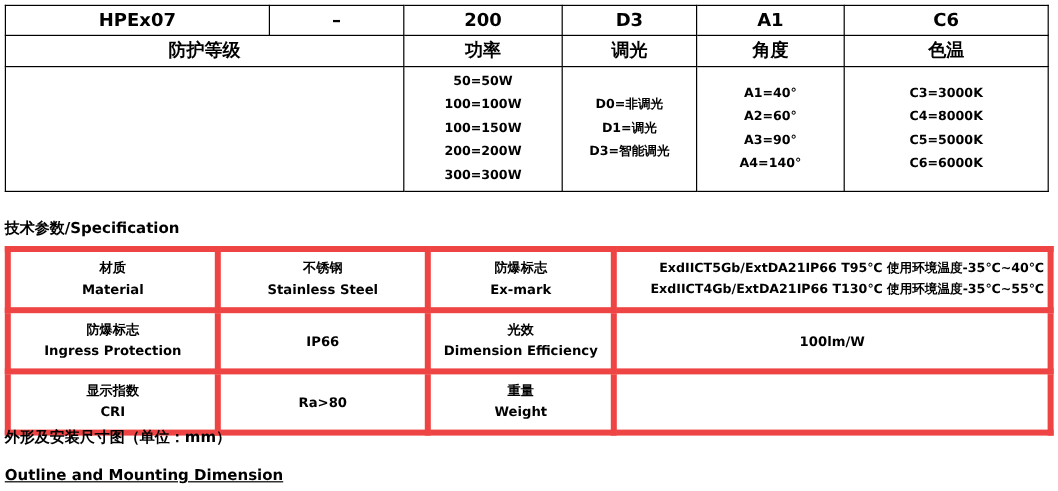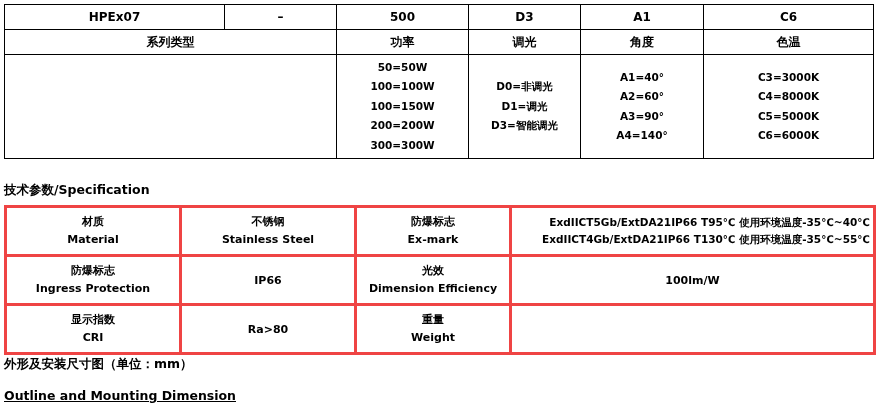--- a/index.html
+++ b/index.html
@@ -26,21 +26,21 @@
     left: 4px;
     top: 4px;
     width: 869px;
     border-collapse: collapse;
     table-layout: fixed;
   }
   .code-table td {
     border: 1px solid #000;
     text-align: center;
     vertical-align: middle;
-    font-size: 12px;
+    font-size: 15px;
     font-weight: bold;
     font-family: "DejaVu Sans", sans-serif;
     padding: 3px 2px;
   }
   .code-table tr.row-code td { height: 18px; }
   .code-table tr.row-label td { height: 18px; }
   .code-table tr.row-detail td {
     height: 96px;
     vertical-align: middle;
     line-height: 1.85;
@@ -63,21 +63,21 @@
   
   .spec-table {
     position: absolute;
     left: 4px;
     top: 205px;
     width: 869px;
     border-collapse: collapse;
     table-layout: fixed;
   }
   .spec-table td {
-    border: 3px solid #ef4444;
+    border: 5px solid #ef4444;
     text-align: center;
     vertical-align: middle;
     font-size: 11px;
     font-weight: bold;
     font-family: "DejaVu Sans", sans-serif;
     padding: 2px 3px;
     height: 42px;
   }
   .spec-table .two-line div { line-height: 1.65; white-space: nowrap; }
   .spec-table .exmark div {
@@ -99,27 +99,27 @@
       <col style="width:112px">
       <col style="width:132px">
       <col style="width:112px">
       <col style="width:123px">
       <col style="width:170px">
     </colgroup>
     <tbody>
       <tr class="row-code">
         <td>HPEx07</td>
         <td>–</td>
-        <td>500</td>
+        <td>200</td>
         <td>D3</td>
         <td>A1</td>
         <td>C6</td>
       </tr>
       <tr class="row-label">
-        <td colspan="2">系列类型</td>
+        <td colspan="2">防护等级</td>
         <td>功率</td>
         <td>调光</td>
         <td>角度</td>
         <td>色温</td>
       </tr>
       <tr class="row-detail">
         <td colspan="2" class="detail-cell"></td>
         <td class="detail-cell">
           <div>50=50W</div>
           <div>100=100W</div>

